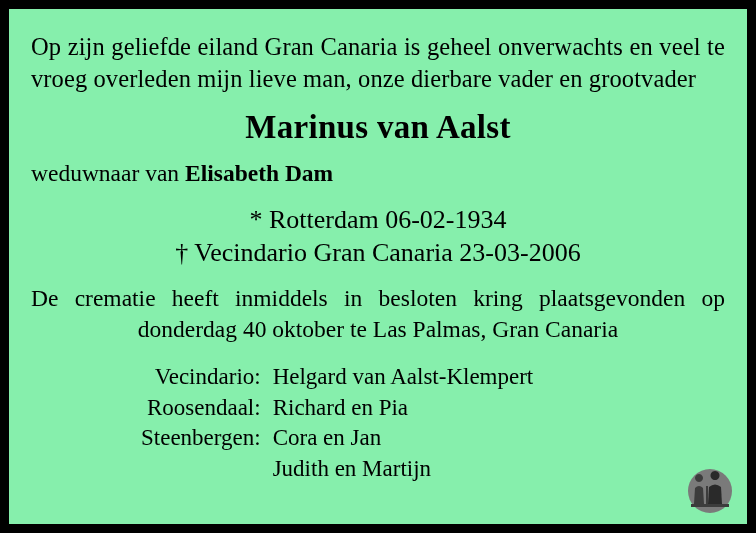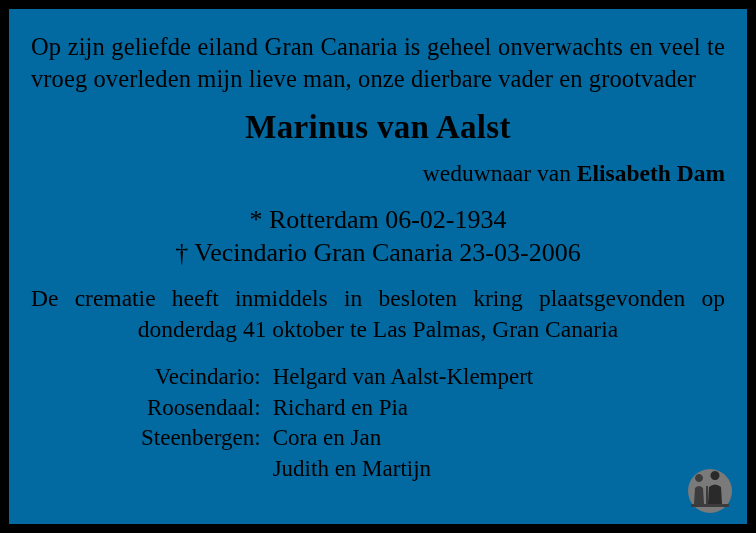--- a/index.html
+++ b/index.html
@@ -18,21 +18,21 @@
     box-sizing: border-box;
     background: #000000;
     padding: 6px;
     overflow: hidden;
   }
   .inner {
     position: relative;
     width: 100%;
     height: 100%;
     box-sizing: border-box;
-    background: #0369a1;
+    background: #86efac;
     border: 3px solid #000000;
     padding: 22px 22px 10px 22px;
   }
   .intro {
     font-size: 24.5px;
     line-height: 1.30;
     text-align: justify;
     text-align-last: left;
     letter-spacing: 0.1px;
     margin: 0 0 6px 0;
@@ -46,21 +46,21 @@
   }
   .rel {
     text-align: center;
     font-size: 23.5px;
     margin: 0 0 12px 0;
   }
   .rel b {
     font-weight: bold;
   }
   .rel2 {
-    text-align: right;
+    text-align: left;
     font-size: 23.5px;
     margin: 0 0 16px 0;
   }
   .dates {
     text-align: center;
     font-size: 26px;
     line-height: 1.28;
     margin: 0 0 14px 0;
   }
   .cremation {
@@ -110,21 +110,21 @@
 
     <div class="rel2">
       <span>weduwnaar van </span><b>Elisabeth Dam</b>
     </div>
 
     <div class="dates">
       <div>* Rotterdam 06-02-1934</div>
       <div>† Vecindario Gran Canaria 23-03-2006</div>
     </div>
 
-    <p class="cremation">De crematie heeft inmiddels in besloten kring plaatsgevonden op donderdag 41 oktober te Las Palmas, Gran Canaria</p>
+    <p class="cremation">De crematie heeft inmiddels in besloten kring plaatsgevonden op donderdag 40 oktober te Las Palmas, Gran Canaria</p>
 
     <table class="family">
       <tbody>
         <tr>
           <td class="place">Vecindario:</td>
           <td class="person">Helgard van Aalst-Klempert</td>
         </tr>
         <tr>
           <td class="place">Roosendaal:</td>
           <td class="person">Richard en Pia</td>

